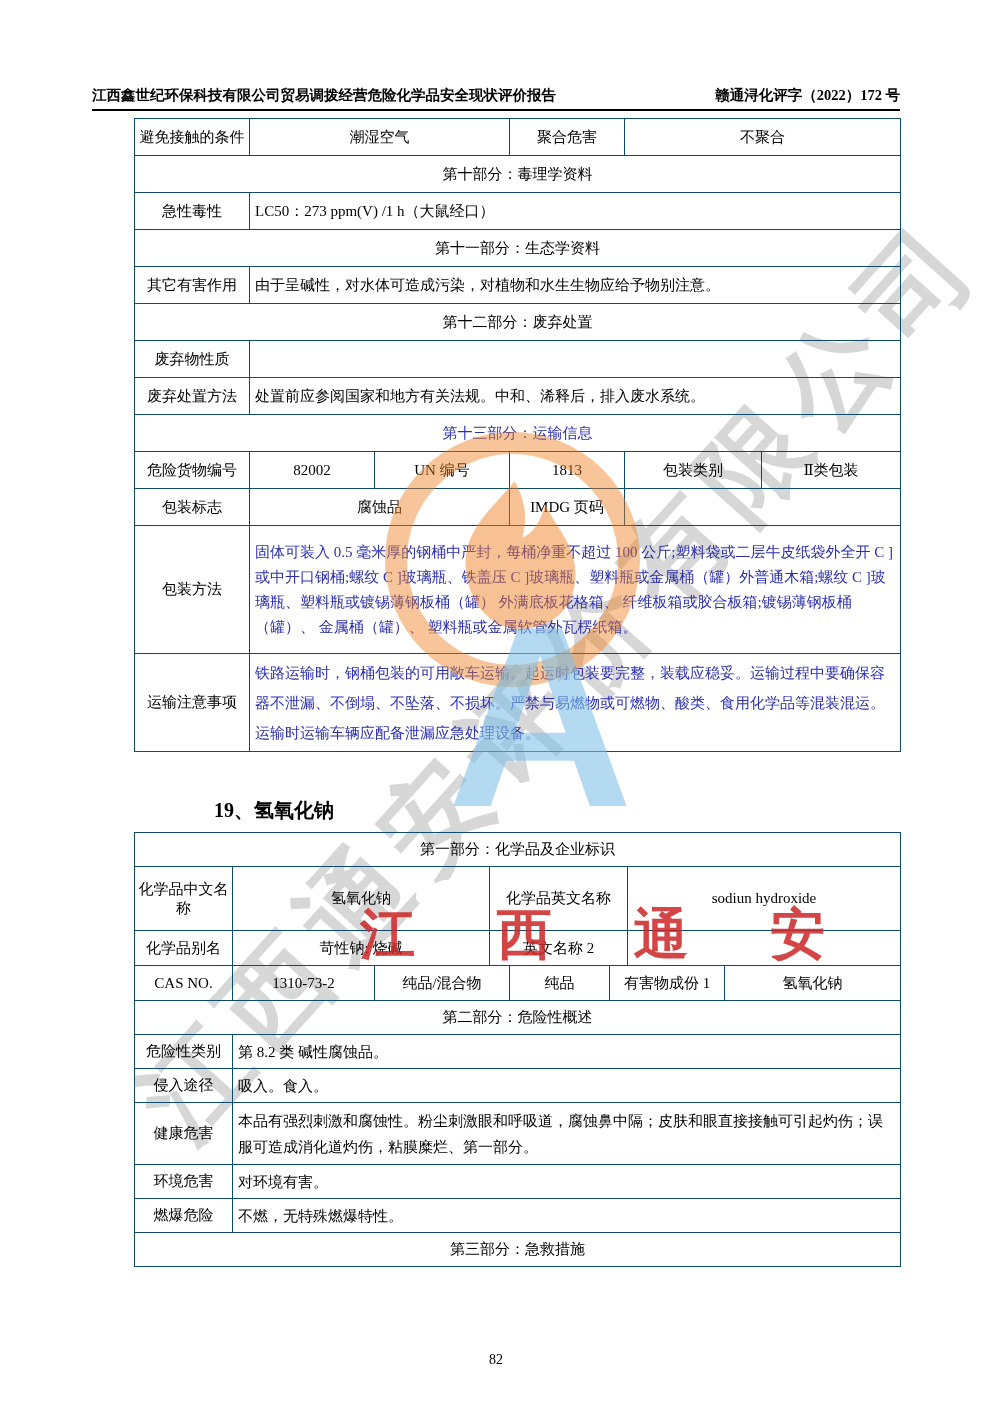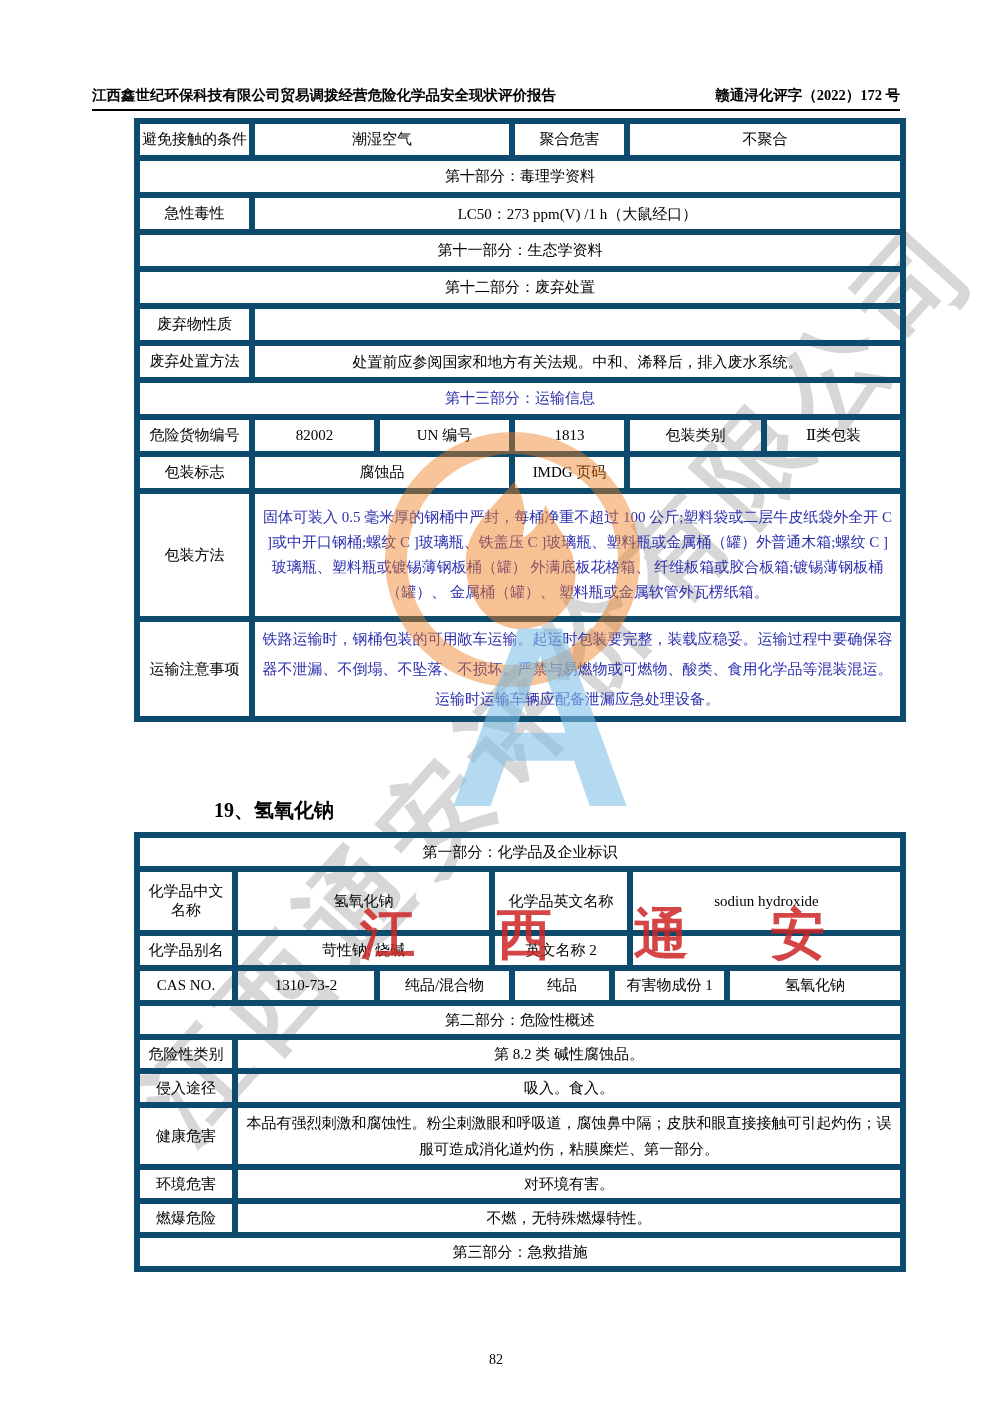--- a/index.html
+++ b/index.html
@@ -17,25 +17,25 @@
   }
   .header-rule { position:absolute; left:92px; top:109px; width:808px; border-top:2px solid #000; z-index:2; }
   
   table.doc {
     position:absolute; left:134px; width:767px;
     border-collapse:collapse; table-layout:fixed; z-index:2;
     font-size:15px;
   }
   #table1 { top:118px; }
   #table2 { top:832px; }
-  td { border:6px solid #0c4a6e; padding:2px 5px; vertical-align:middle; overflow:hidden;margin-top:35px; }
+  td { border:1px solid #0c4a6e; padding:2px 5px; vertical-align:middle; overflow:hidden;margin-top:35px; }
   td.lab { text-align:center; padding:2px 2px; }
   td.val { text-align:center; }
   td.sec { text-align:center; }
-  td.txt { text-align:center; line-height:24px; }
+  td.txt { text-align:left; line-height:24px; }
   tr.h37 td { height:37px; }
   tr.h34 td { height:34px; }
   tr.h35 td { height:35px; }
   tr.h64 td { height:64px; }
   tr.h62 td { height:62px; }
   tr.h128 td { height:128px; }
   tr.h98 td { height:98px; }
   td.multi5 { line-height:25px; }
   td.multi3 { line-height:30px; }
   td.multi2 { line-height:26px; }
@@ -112,20 +112,24 @@
       <td class="sec" colspan="6">第十部分：毒理学资料</td>
     </tr>
     <tr class="h37">
       <td class="lab">急性毒性</td>
       <td class="txt" colspan="5">LC50：273 ppm(V) /1 h（大鼠经口）</td>
     </tr>
     <tr class="h37">
       <td class="sec" colspan="6">第十一部分：生态学资料</td>
     </tr>
     <tr class="h37">
+      <td class="lab">其它有害作用</td>
+      <td class="txt" colspan="5">由于呈碱性，对水体可造成污染，对植物和水生生物应给予物别注意。</td>
+    </tr>
+    <tr class="h37">
       <td class="sec" colspan="6">第十二部分：废弃处置</td>
     </tr>
     <tr class="h37">
       <td class="lab">废弃物性质</td>
       <td class="txt" colspan="5"></td>
     </tr>
     <tr class="h37">
       <td class="lab">废弃处置方法</td>
       <td class="txt" colspan="5">处置前应参阅国家和地方有关法规。中和、浠释后，排入废水系统。</td>
     </tr>

